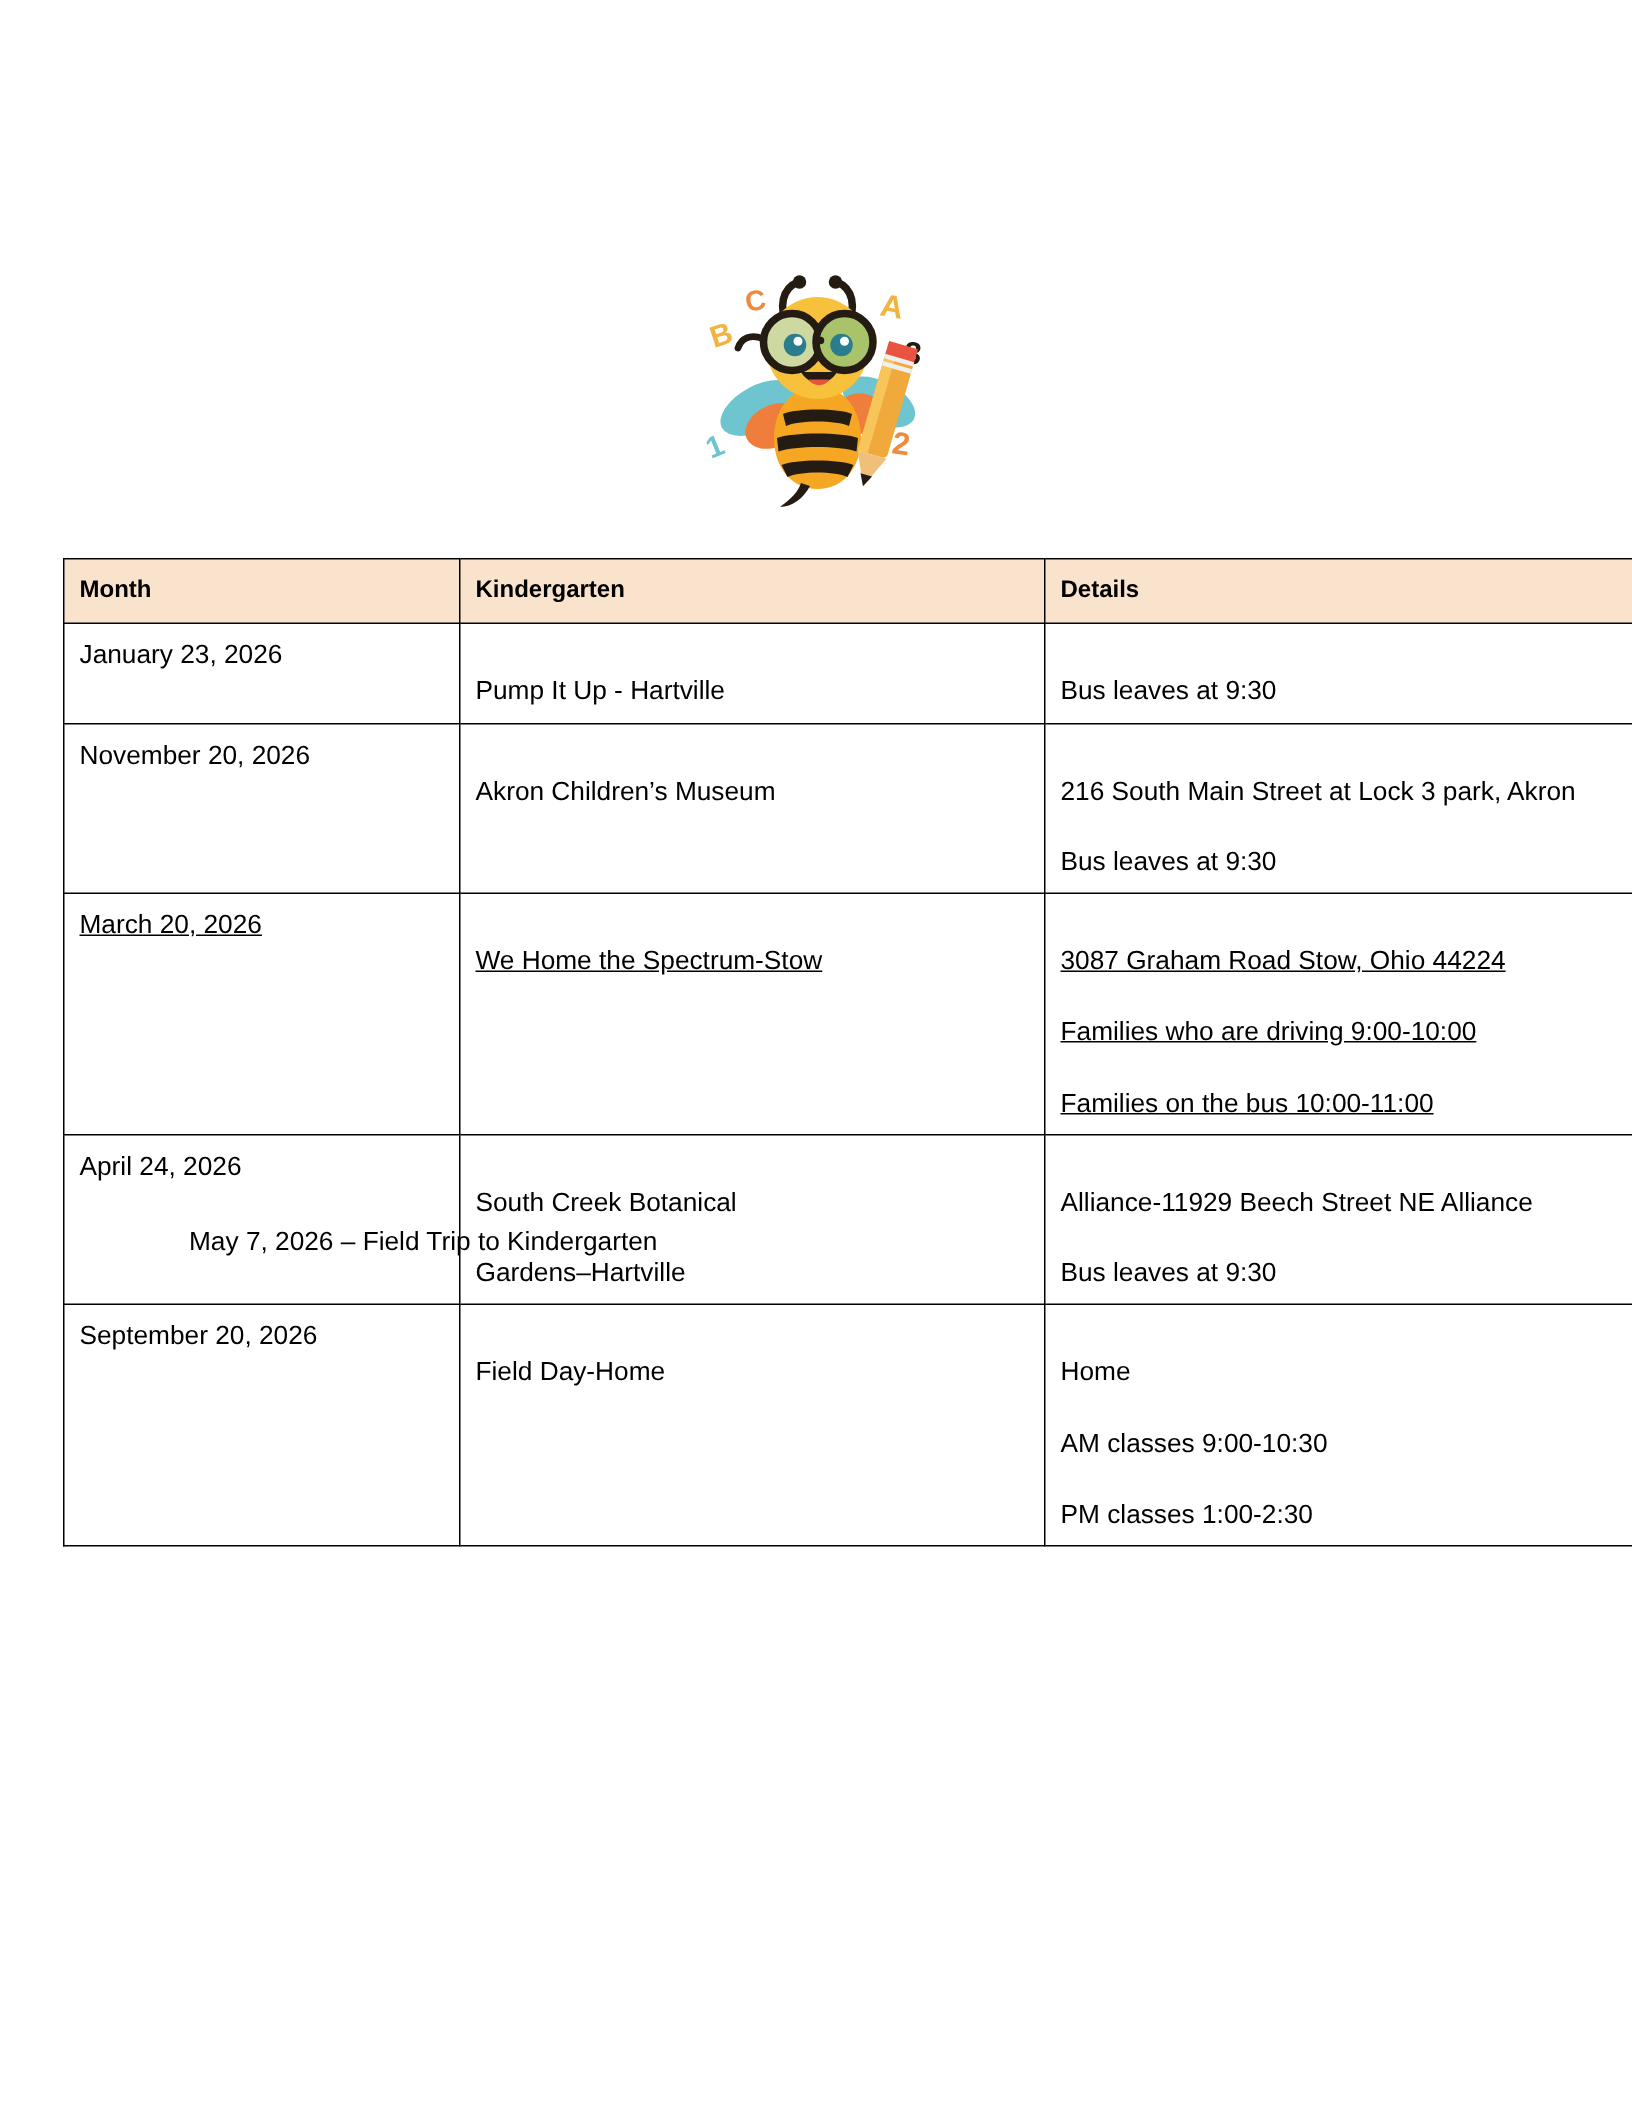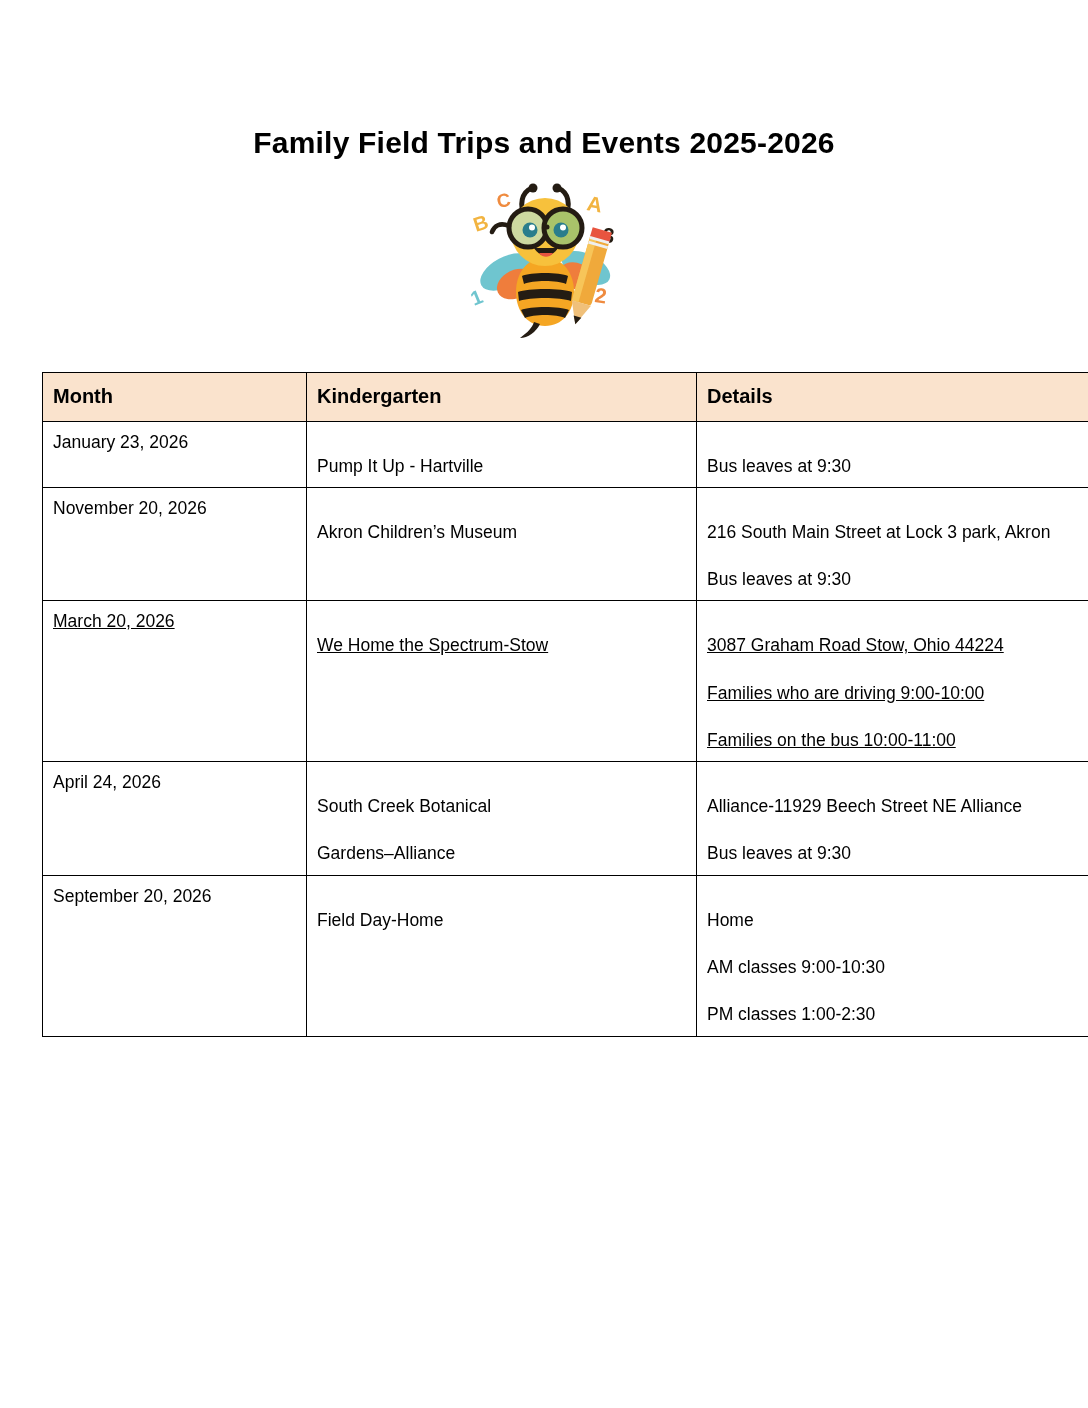--- a/index.html
+++ b/index.html
@@ -63,21 +63,21 @@
   .trip-table td {
     border: 1.6px solid #000000;
     text-align: left;
     vertical-align: top;
     padding: 9px 10px 9px 10px;
     font-weight: normal;
   }
   .trip-table thead th {
     background: #fae3cd;
     font-weight: bold;
-    font-size: 20px;
+    font-size: 16px;
     padding-top: 10px;
     padding-bottom: 11px;
   }
   .col-month   { width: 243px; }
   .col-dest    { width: 369px; }
   .col-details { width: 406px; }
 
   .cell-line { display: block; white-space: nowrap; margin-top: 24px; }
 
   .row-jan td  { height: 24px; }
@@ -95,21 +95,20 @@
     line-height: 1.33;
     color: #000000;
     white-space: nowrap;
   }
 </style>
 </head>
 <body>
 
 <div class="page">
 
-  <div class="doc-title">Family Field Trips and Events 2025-2026</div>
 
   <div class="logo-wrap">
     <svg width="170" height="160" viewBox="0 0 170 160" xmlns="http://www.w3.org/2000/svg">
 
       <g font-family="Liberation Sans, sans-serif" font-weight="bold">
         <text x="16" y="52" font-size="20" fill="#f2b441" transform="rotate(-18 16 52)">B</text>
         <text x="38" y="28" font-size="19" fill="#ef8b3f" transform="rotate(-10 38 28)">C</text>
         <text x="126" y="30" font-size="21" fill="#f2b441" transform="rotate(10 126 30)">A</text>
         <text x="142" y="62" font-size="21" fill="#241c13" transform="rotate(6 142 62)">3</text>
         <text x="134" y="122" font-size="21" fill="#ef8b3f" transform="rotate(8 134 122)">2</text>
@@ -203,21 +202,21 @@
           <span class="cell-line">3087 Graham Road Stow, Ohio 44224</span>
           <span class="cell-line">Families who are driving 9:00-10:00</span>
           <span class="cell-line">Families on the bus 10:00-11:00</span>
         </td>
       </tr>
 
       <tr class="row-apr">
         <td>April 24, 2026</td>
         <td>
           <span class="cell-line">South Creek Botanical</span>
-          <span class="cell-line">Gardens–Alliance</span>
+          <span class="cell-line">Gardens–Hartville</span>
         </td>
         <td>
           <span class="cell-line">Alliance-11929 Beech Street NE Alliance</span>
           <span class="cell-line">Bus leaves at 9:30</span>
         </td>
       </tr>
 
       <tr class="row-may">
         <td>September 20, 2026</td>
         <td>
@@ -226,14 +225,15 @@
         <td>
           <span class="cell-line">Home</span>
           <span class="cell-line">AM classes 9:00-10:30</span>
           <span class="cell-line">PM classes 1:00-2:30</span>
         </td>
       </tr>
 
     </tbody>
   </table>
 
+  <div class="footnote">May 7, 2026 – Field Trip to Kindergarten</div>
 
 </div>
 
 </body></html>

